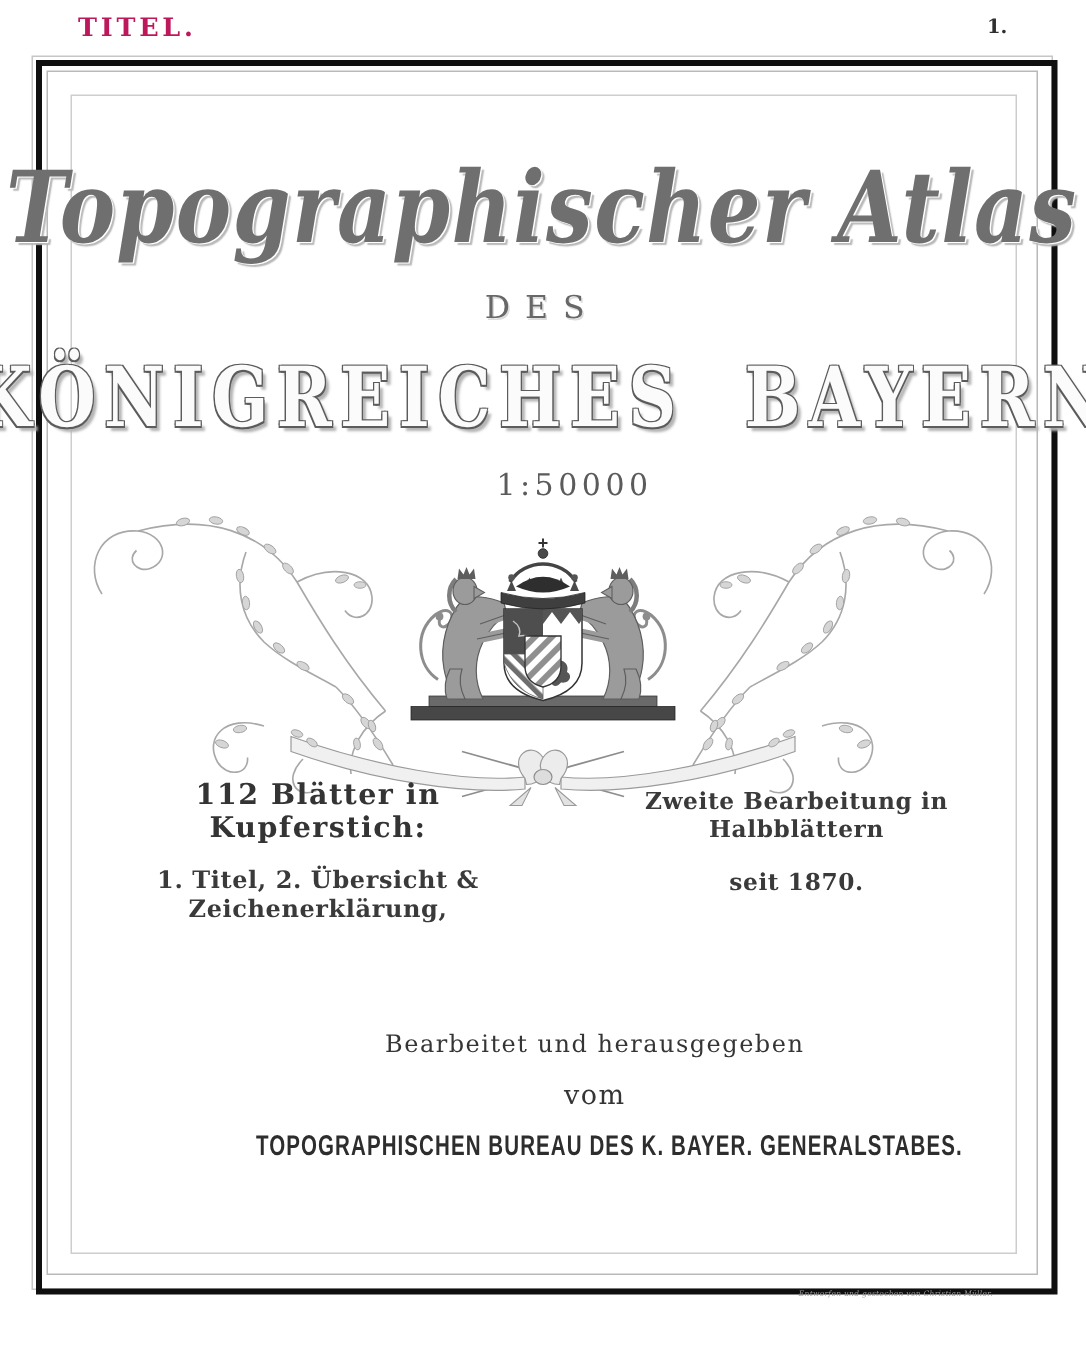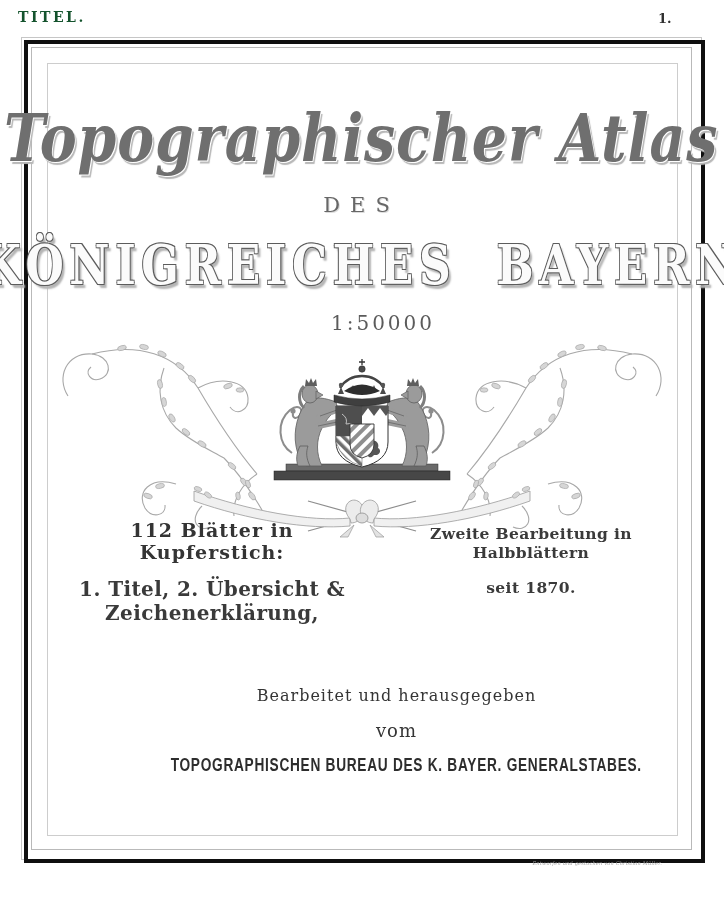--- a/index.html
+++ b/index.html
@@ -2,22 +2,22 @@
 <html><head>
 <meta charset="utf-8">
 <style>
   html,body{margin:0;padding:0;background:#e9e9e7;}
   .page{
     position:relative; width:724px; height:900px; background:#ffffff;
     font-family:"DejaVu Serif", serif; overflow:hidden; margin:0 auto;
     color:#2e2e2e;
   }
   
-  .hdr-left{position:absolute; left:18px; top:9px; font-size:14px; font-weight:bold;
-    letter-spacing:2.5px; color:#14532d;}
+  .hdr-left{position:absolute; left:52px; top:9px; font-size:17px; font-weight:bold;
+    letter-spacing:2.5px; color:#be185d;}
   .hdr-right{position:absolute; left:658px; top:11px; font-size:13px; font-weight:bold; color:#2f2f2f;}
   
   .frame-outer{position:absolute; left:21px; top:37px; width:679px; height:821px;
     border:1px solid #c6c6c6;}
   .frame-black{position:absolute; left:24px; top:40px; width:673px; height:815px;
     border:4px solid #0f0f0f;}
   .frame-thin{position:absolute; left:31px; top:47px; width:659px; height:801px;
     border:1px solid #b9b9b9;}
   .panel{position:absolute; left:47px; top:63px; width:629px; height:771px;
     border:1px solid #cdcdcd;}
@@ -45,21 +45,21 @@
   
   .orn{position:absolute;}
   .vine-left{left:52px; top:334px;}
   .vine-right{left:450px; top:334px; transform:scaleX(-1);}
   .ribbon{left:188px; top:481px;}
   .coat{left:262px; top:358px;}
   
   .col{position:absolute; text-align:center; color:#3a3a3a;font-weight:bold;}
   .col-left{left:76px; top:519px; width:272px;}
   .col-left .big{font-size:19px; letter-spacing:1px; margin-bottom:14px; color:#343434;}
-  .col-left .sm{font-size:20px; letter-spacing:0.4px; margin-bottom:15px;}
+  .col-left .sm{font-size:16px; letter-spacing:0.4px; margin-bottom:15px;}
   .col-right{left:406px; top:524px; width:250px;}
   .col-right div{font-size:15.5px; letter-spacing:0.4px; margin-bottom:16px;}
   
   .pub{position:absolute; left:47px; top:686px; width:699px; text-align:center; color:#353535;}
   .pub .p1{font-size:16px; letter-spacing:1px; margin-bottom:15px;}
   .pub .p2{font-size:18px; letter-spacing:1px; margin-bottom:13px;}
   .pub .p3{display:flex; justify-content:center; white-space:nowrap;margin-left:20px;}
   .pub .p3 span{
     font-family:"Liberation Sans", sans-serif; font-weight:bold; font-size:19px;
     letter-spacing:1px; transform:scaleX(0.72); transform-origin:center; color:#2d2d2d;

